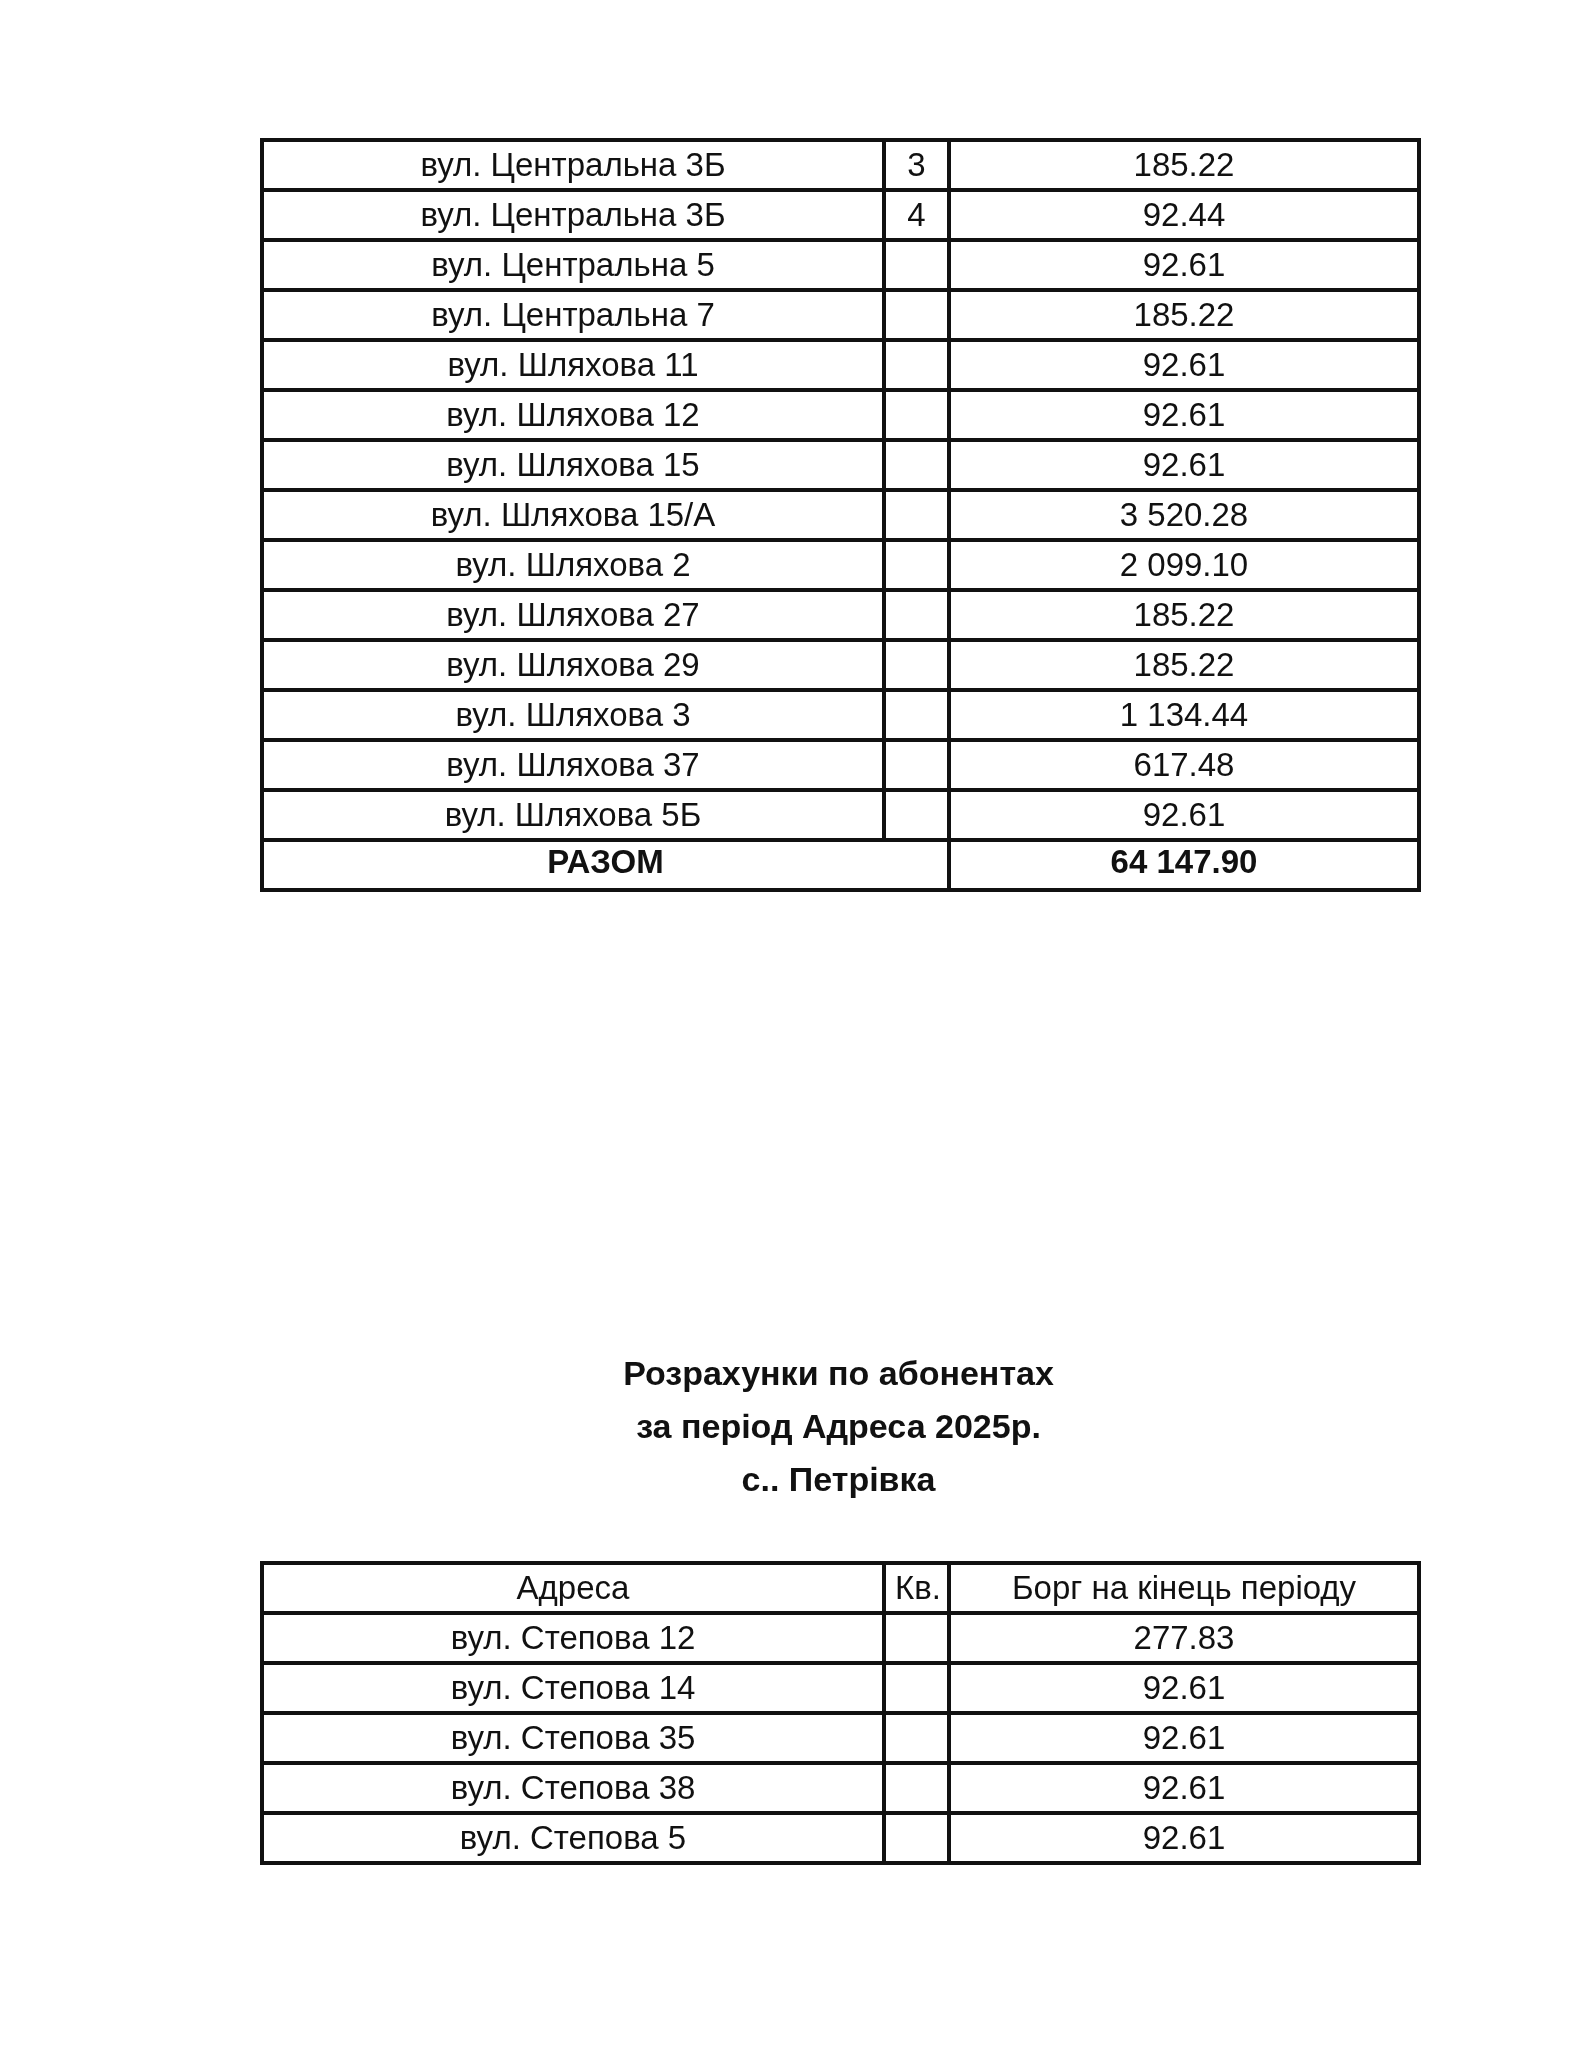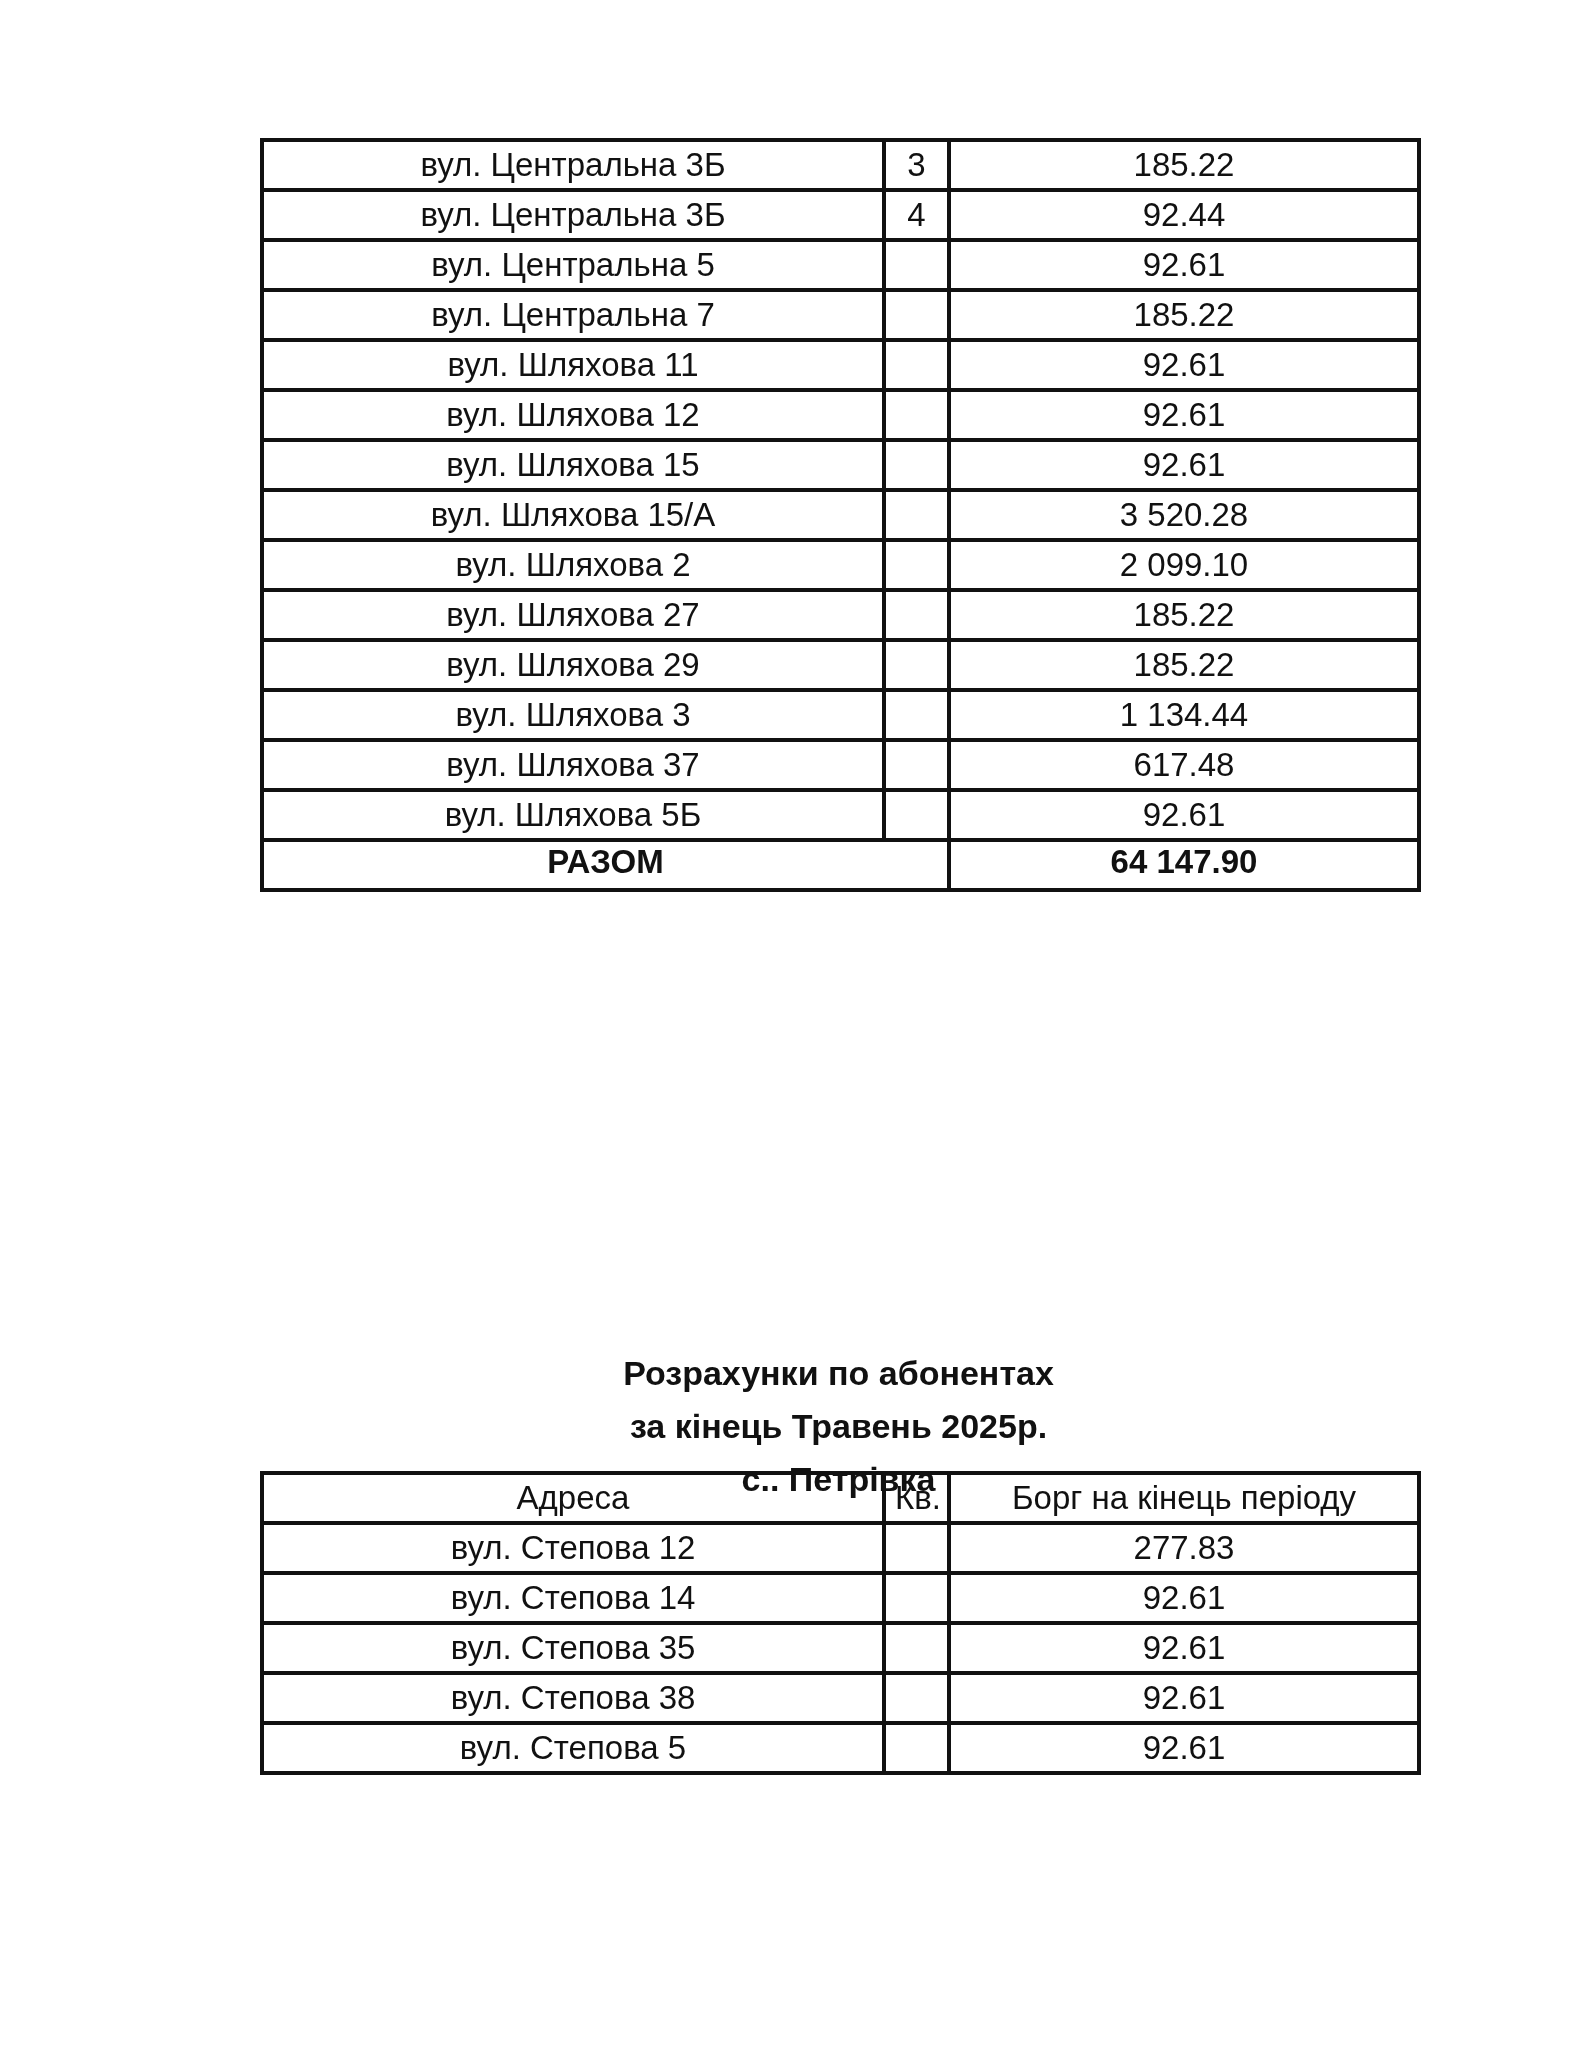--- a/index.html
+++ b/index.html
@@ -6,21 +6,21 @@
   body { width: 1583px; height: 2048px; position: relative; overflow: hidden;
          font-family: "Liberation Sans", sans-serif; color: #111; }
   table.grid { position: absolute; left: 260px; width: 1157px; border-collapse: collapse;
                table-layout: fixed; font-size: 33px; }
   table.grid td { border: 4px solid #111; height: 46px; padding: 0 6px; line-height: 46px;
                   white-space: nowrap; overflow: hidden; vertical-align: bottom; }
   table.grid col.c1 { width: 622px; }
   table.grid col.c2 { width: 65px; }
   table.grid col.c3 { width: 470px; }
   #t1 { top: 138px; }
-  #t2 { top: 1471px; }
+  #t2 { top: 1561px; }
   td.addr { text-align: center; padding-left: 5px; }
   td.apt { text-align: center; }
   td.amt { text-align: center; padding-right: 5px; }
   tr.total td { font-weight: bold; line-height: 40px; vertical-align: top; }
   tr.head td { vertical-align: middle; }
   td.h-addr { text-align: center; }
   td.h-apt { text-align: right; padding-left: 3px; }
   td.h-amt { text-align: center; padding-right: 4px; }
   .title { position: absolute; left: 260px; width: 1157px; top: 1338px; text-align: center;
            font-weight: bold; font-size: 34px; line-height: 53px; margin-top: 9px; }
@@ -108,21 +108,21 @@
       </tr>
       <tr class="total">
       <td colspan="2" class="addr">РАЗОМ</td>
       <td class="amt">64 147.90</td>
     </tr>
   </tbody>
 </table>
 
 <div class="title">
   <div>Розрахунки по абонентах</div>
-  <div>за кінець Травень 2025р.</div>
+  <div>за період Адреса 2025р.</div>
   <div>с.. Петрівка</div>
 </div>
 
 <table class="grid" id="t2">
   <colgroup>
       <col class="c1">
       <col class="c2">
       <col class="c3">
     </colgroup>
   <tbody id="t2-body">

